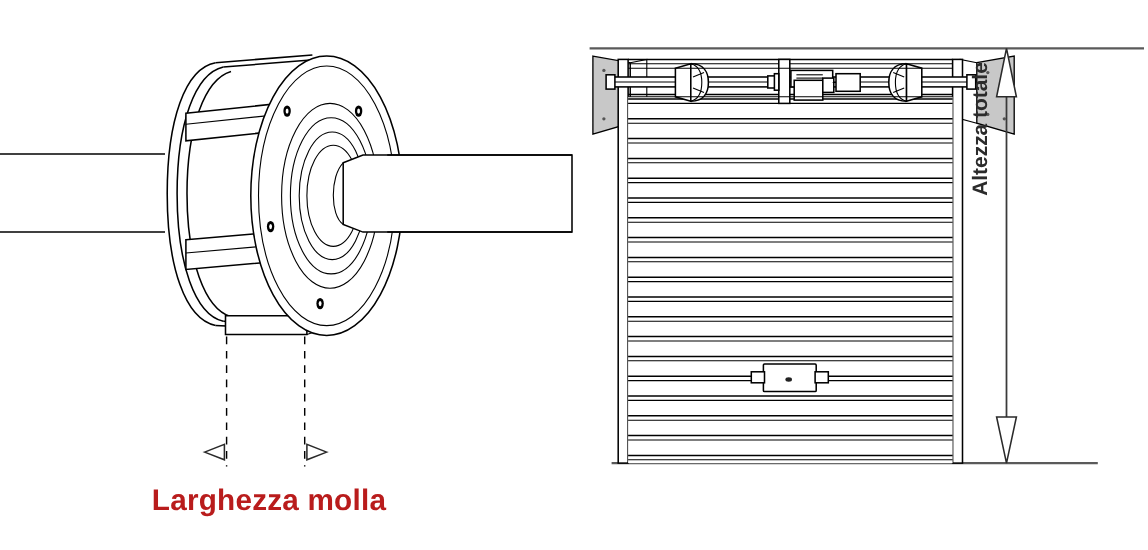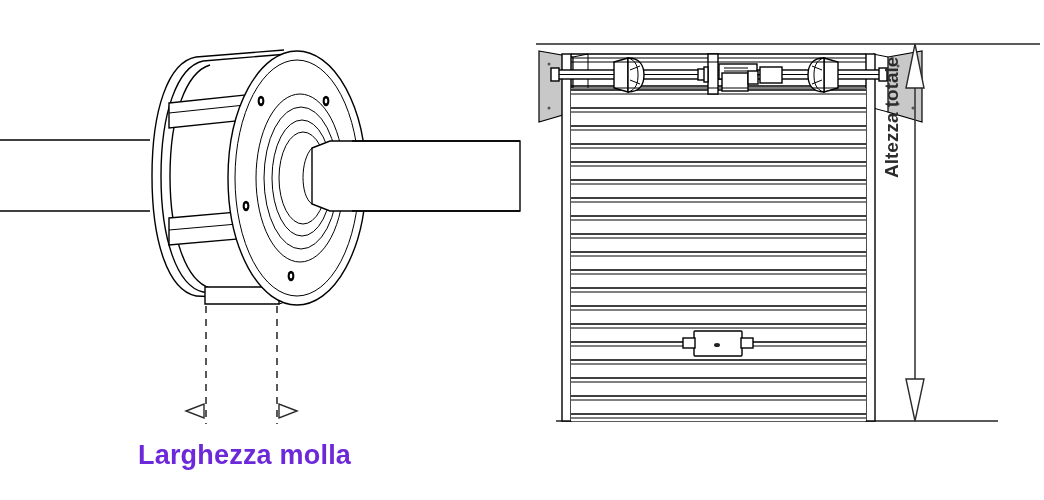--- a/index.html
+++ b/index.html
@@ -26,21 +26,21 @@
     left: 0;
     top: 0;
     width: 1044px;
     height: 500px;
     display: block;
   }
   .dim-label {
     position: absolute;
     font-family: "Liberation Sans", sans-serif;
     font-weight: bold;
-    color: #6d28d9;
+    color: #b91c1c;
     white-space: nowrap;
   }
   #label-larghezza-molla {
     left: 138px;
     top: 440px;
     font-size: 27px;
     letter-spacing: 0.2px;
   }
   #label-altezza-totale {
     left: 881px;

